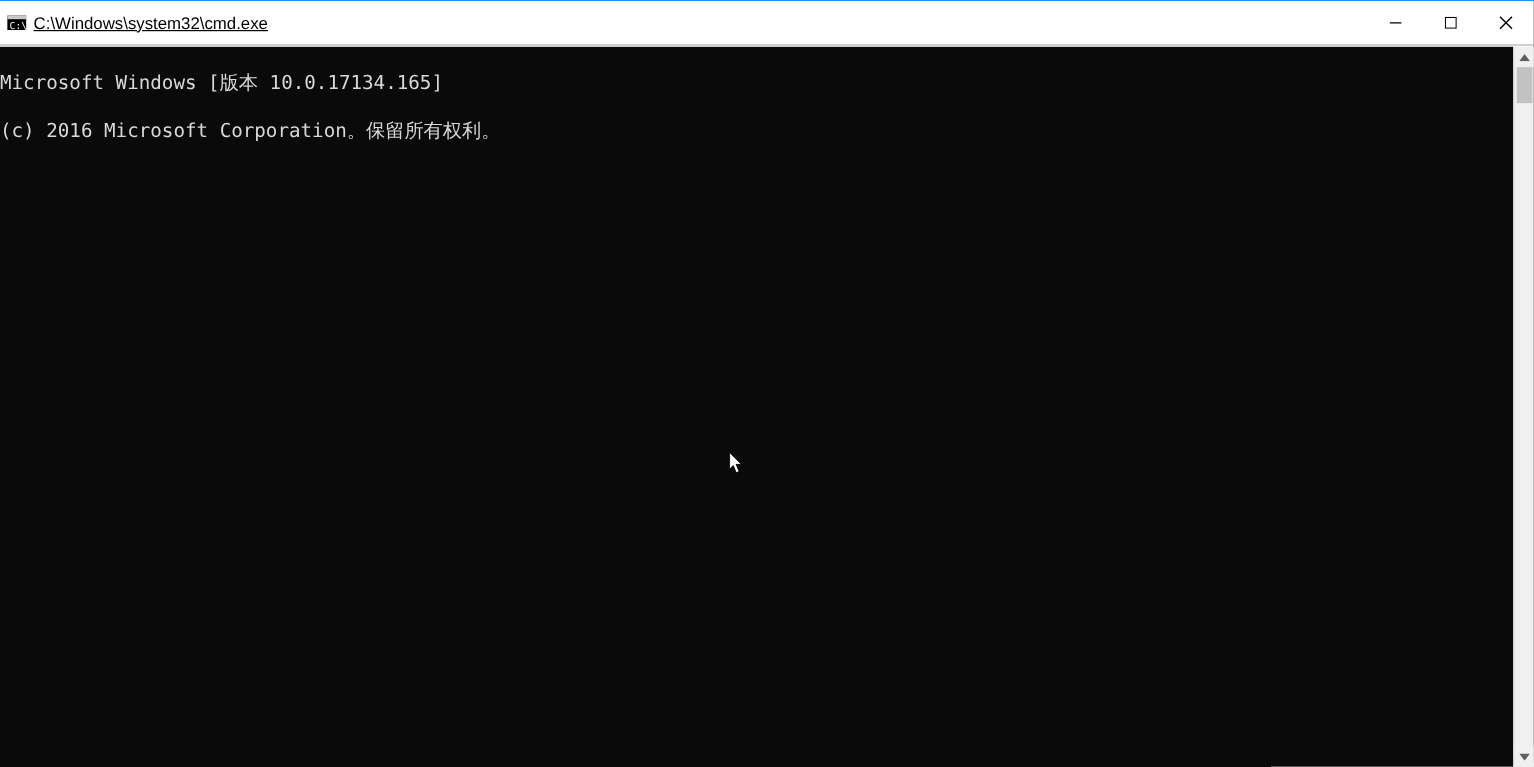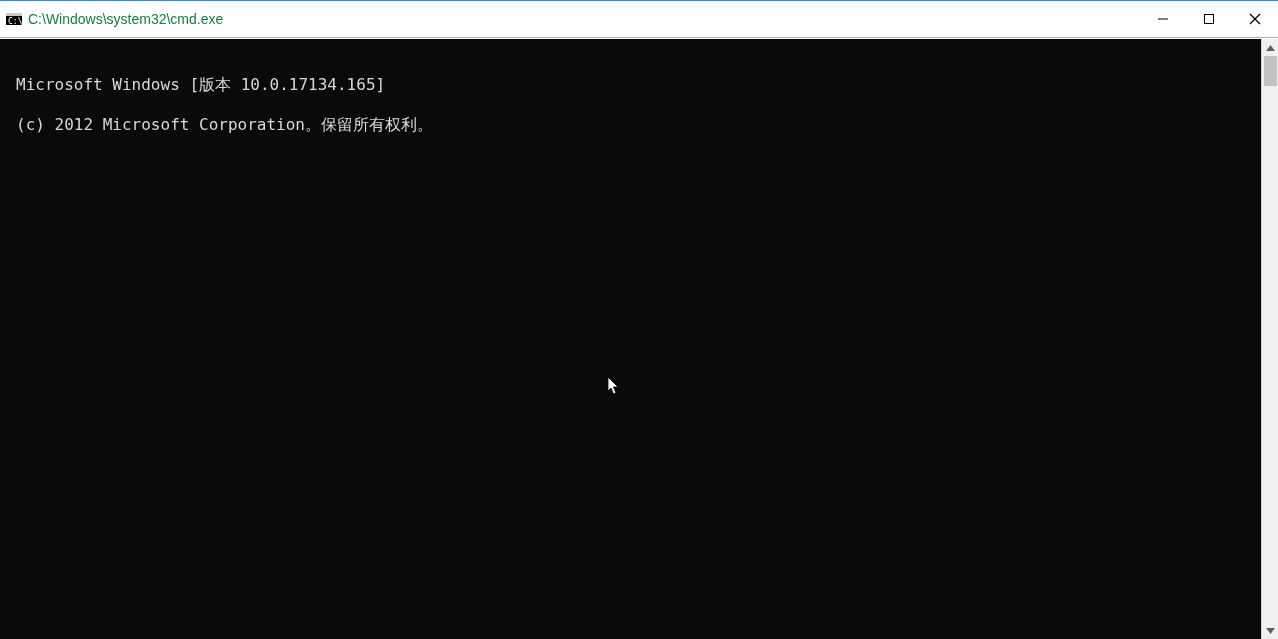--- a/index.html
+++ b/index.html
@@ -26,22 +26,23 @@
       height: 16px;
       margin-left: 6px;
       margin-right: 6px;
       display: flex;
       align-items: center;
       justify-content: center;
     }
     .app-icon svg { display: block; }
     .title-text {
       font-size: 14px;
-      color: #15803d;
+      color: #000000;
       line-height: 37px;
+      text-decoration: underline;
     }
     .window-controls {
       position: absolute;
       right: 0;
       top: 0;
       height: 37px;
       display: flex;
     }
     .ctrl-btn {
       width: 46px;
@@ -60,21 +61,21 @@
       bottom: 0;
       display: flex;
     }
     .console {
       flex: 1;
       background: #0a0a0a;
       color: #d8d8d8;
       font-family: "NSimSun", "SimSun", "Consolas", monospace;
       font-size: 16px;
       line-height: 20px;
-      padding: 16px;
+      padding: 0;
       white-space: pre;
       overflow: hidden;
     }
     .console-line { height: 20px; }
     .scrollbar {
       width: 17px;
       background: #f0f0f0;
       position: relative;
       border-left: 1px solid #d0d0d0;
     }
@@ -133,21 +134,21 @@
         <line x1="1" y1="1" x2="11" y2="11" stroke="#000" stroke-width="1.2"></line>
         <line x1="11" y1="1" x2="1" y2="11" stroke="#000" stroke-width="1.2"></line>
       </svg>
     </div>
   </div>
 </div>
 
 <div class="console-wrap">
   <div class="console">
 <div class="console-line">Microsoft Windows [版本 10.0.17134.165]</div>
-<div class="console-line">(c) 2012 Microsoft Corporation。保留所有权利。</div>
+<div class="console-line">(c) 2016 Microsoft Corporation。保留所有权利。</div>
 <div class="console-line"></div>
   </div>
   <div class="scrollbar">
     <div class="sb-arrow up">
       <svg width="9" height="6" viewBox="0 0 9 6">
           <path d="M4.5 0 L9 6 L0 6 Z" fill="#606060"></path>
         </svg>
     </div>
     <div class="sb-thumb"></div>
     <div class="sb-arrow down">

